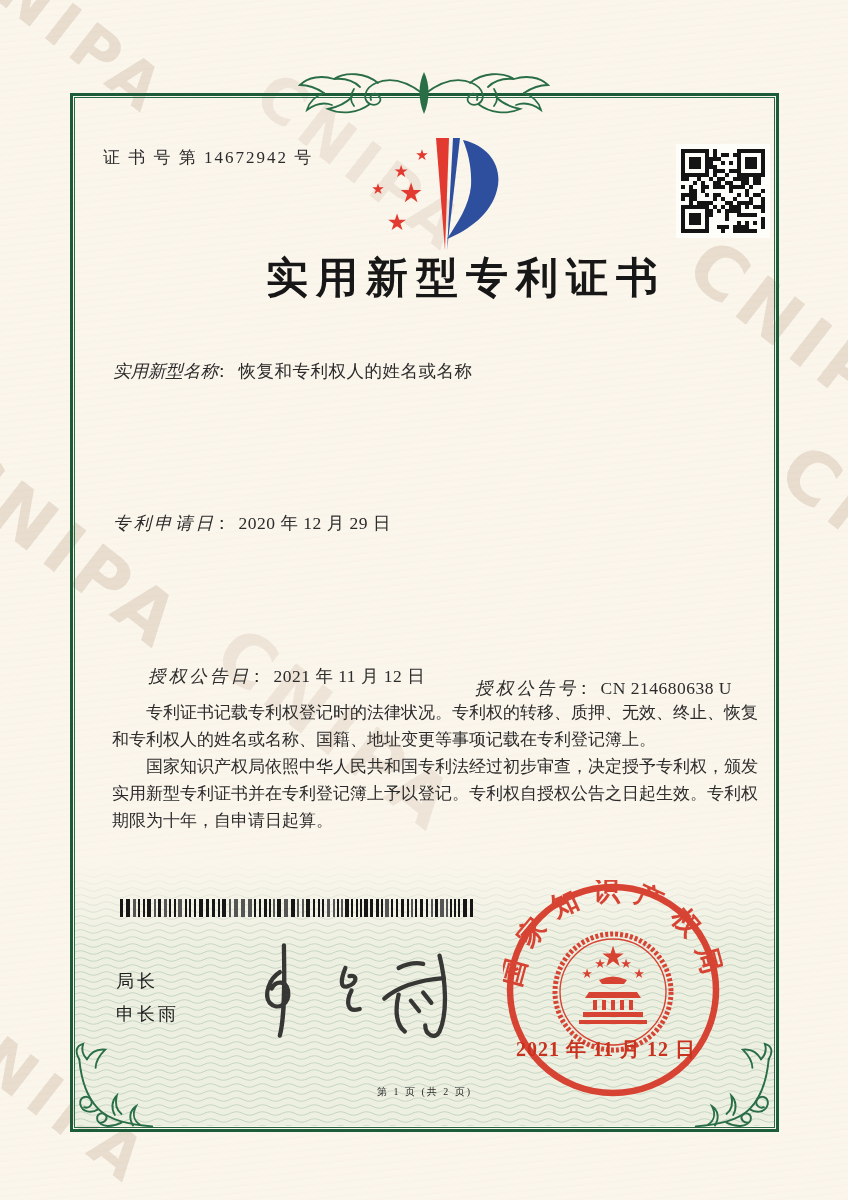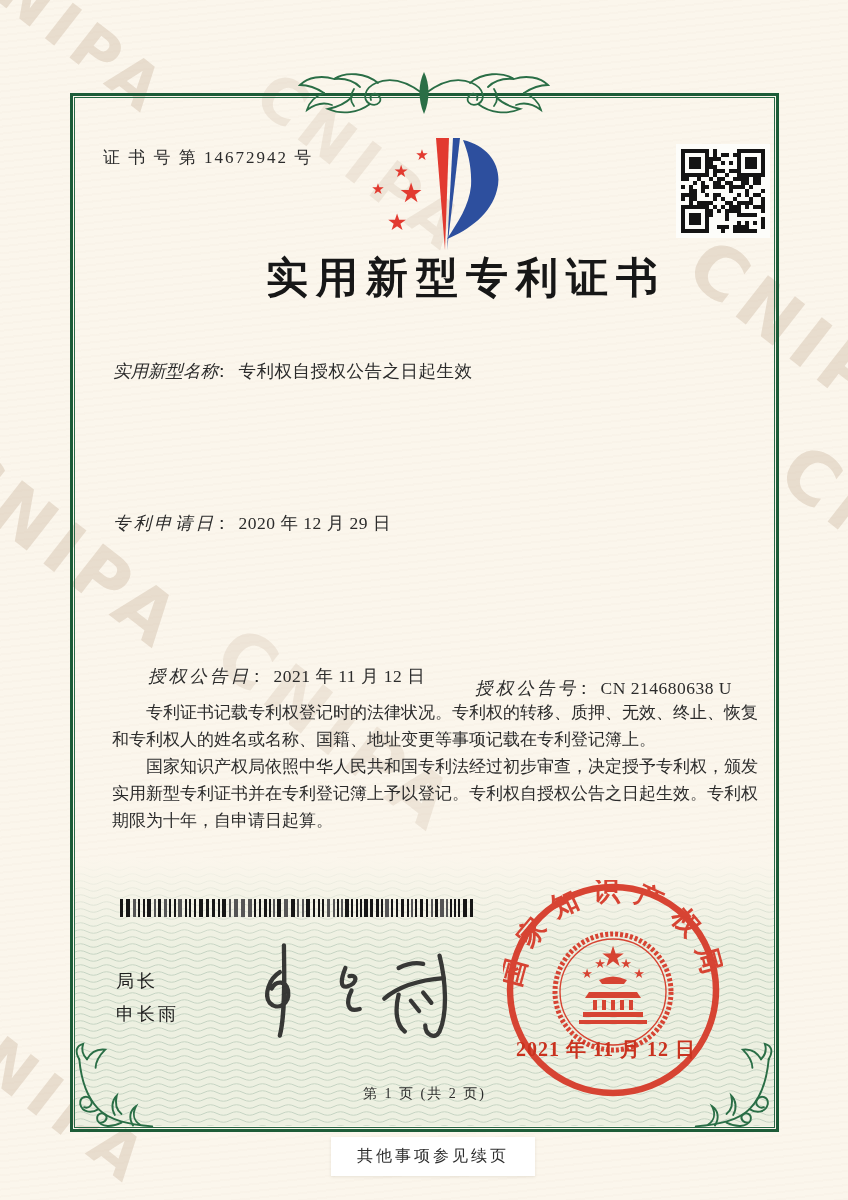--- a/index.html
+++ b/index.html
@@ -48,21 +48,21 @@
   .paras p{margin:0;text-indent:2em;}
   .barcode{position:absolute;left:120px;top:899px;width:372px;height:18px;z-index:3;font-size:0;white-space:nowrap;overflow:hidden;}
   .barcode i{display:inline-block;height:100%;background:#161616;}
   .signer{position:absolute;left:116px;font-size:18px;letter-spacing:3px;color:#1e1e1e;z-index:3;}
   .sig{position:absolute;left:243px;top:938px;width:215px;height:105px;z-index:3;}
   .seal{position:absolute;left:503px;top:880px;width:220px;height:220px;z-index:3;opacity:.93;}
   .seal-date{
     position:absolute;left:516px;top:1036px;font-size:20px;font-weight:600;
     color:#c9321f;letter-spacing:1px;white-space:nowrap;z-index:3;
   }
-  .pageno{position:absolute;left:70px;top:1085px;width:709px;text-align:center;font-size:14px;letter-spacing:2px;z-index:3;}
+  .pageno{position:absolute;left:70px;top:1085px;width:709px;text-align:center;font-size:10px;letter-spacing:2px;z-index:3;}
   .cont{
     position:absolute;left:331px;top:1137px;background:#ffffff;padding:9px 26px;
     font-size:16px;letter-spacing:3px;color:#2e2e2e;z-index:3;box-shadow:0 1px 3px rgba(90,80,60,.12);
   }
   .flourish{position:absolute;left:294px;top:64px;width:260px;height:60px;z-index:5;}
   .corner{position:absolute;width:96px;height:96px;z-index:5;}
   .corner.bl{left:62px;top:1040px;transform:scaleX(-1);}
   .corner.br{left:690px;top:1040px;}
 </style>
 </head>
@@ -584,21 +584,21 @@
       <i class="on"></i>
       <i class="on"></i>
       <i class="on"></i>
       <i></i>
       <i></i>
     </div>
 
   <div class="title">实用新型专利证书</div>
 
   <div class="frow" style="top:359px;">
-    <span class="flabel">实用新型名称</span><span class="fcolon">：</span><span class="fval">专利权自授权公告之日起生效</span>
+    <span class="flabel">实用新型名称</span><span class="fcolon">：</span><span class="fval">恢复和专利权人的姓名或名称</span>
   </div>
   <div class="frow" style="top:511px;">
     <span class="flabel">专利申请日</span><span class="fcolon">：</span><span class="fval">2020 年 12 月 29 日</span>
   </div>
   <div class="frow" style="top:664px;margin-left:35px;">
     <span class="flabel">授权公告日</span><span class="fcolon">：</span><span class="fval">2021 年 11 月 12 日</span>
     <span class="grant2">
       <span class="flabel">授权公告号</span><span class="fcolon">：</span><span class="fval">CN 214680638 U</span>
     </span>
   </div>
@@ -650,15 +650,14 @@
         <rect x="117" y="120" width="4" height="10"></rect>
       <rect x="126" y="120" width="4" height="10"></rect>
       <rect x="80" y="132" width="60" height="5"></rect>
       <rect x="76" y="140" width="68" height="4"></rect>
     </g>
   </svg>
   <div class="seal-date">2021 年 11 月 12 日</div>
 
   <div class="pageno">第 1 页 (共 2 页)</div>
 
-  <div class="cont">其他事项参见续页</div>
 
 </div>
 
 </body></html>

